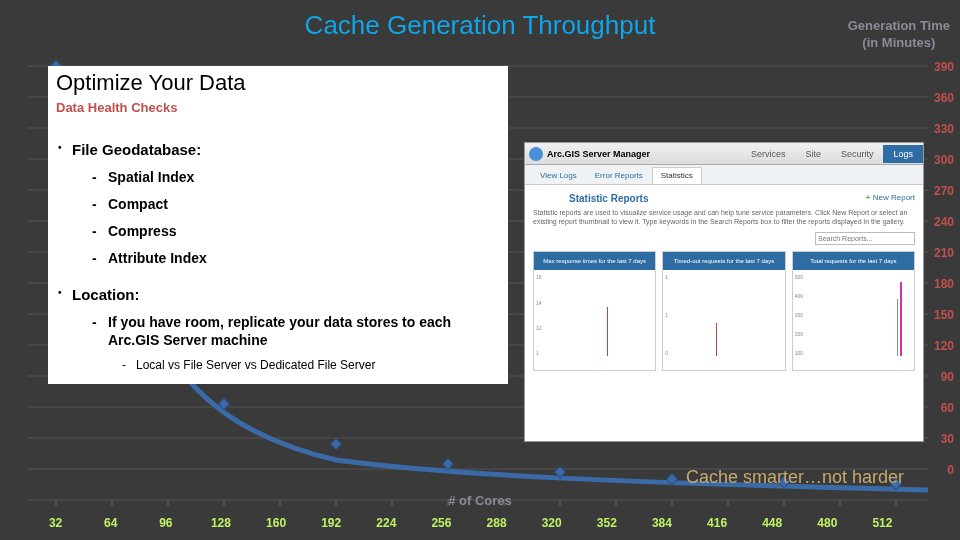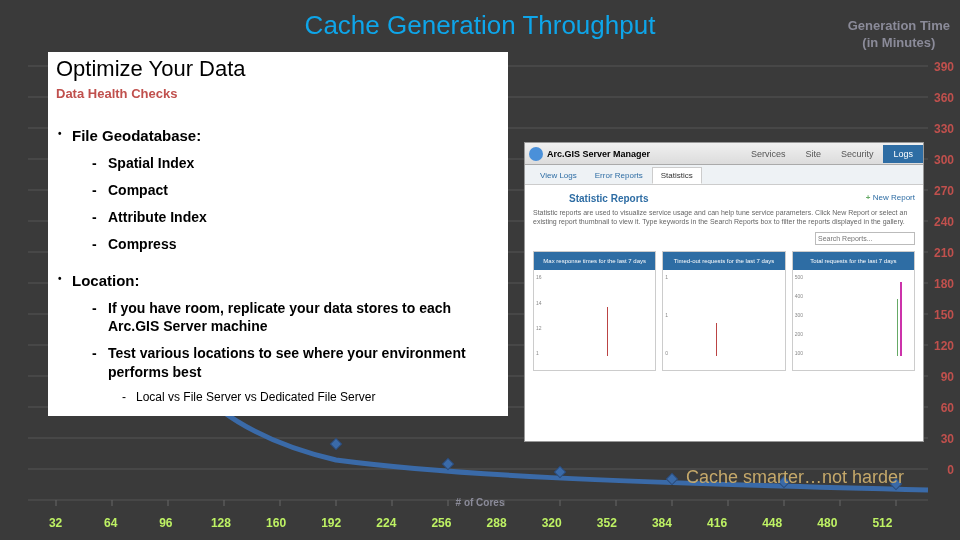--- a/index.html
+++ b/index.html
@@ -70,26 +70,26 @@
     text-align: center;
   }
   .x-axis-title {
     position: absolute;
     bottom: 32px;
     left: 0;
     width: 100%;
     text-align: center;
     color: #8b8b99;
     font-weight: bold;
-    font-size: 10px;
+    font-size: 13px;
     z-index: 2;
   }
   .content-box {
     position: absolute;
-    top: 52px;
+    top: 66px;
     left: 48px;
     width: 460px;
     background: #fff;
     padding: 4px 8px 8px 8px;
     z-index: 3;
   }
   .slide-title {
     font-size: 22px;
     font-weight: 400;
     margin-bottom: 4px;
@@ -423,27 +423,26 @@
     <div>512</div>
 </div>
 
 <div class="content-box">
   <div class="slide-title">Optimize Your Data</div>
   <div class="slide-subtitle">Data Health Checks</div>
 
   <div class="bullet-1">File Geodatabase:</div>
   <div class="bullet-2">Spatial Index</div>
   <div class="bullet-2">Compact</div>
+  <div class="bullet-2">Compress</div>
   <div class="bullet-2">Attribute Index</div>
-  <div class="bullet-2">Compress</div>
 
   <div class="gap"></div>
   <div class="bullet-1">Location:</div>
   <div class="bullet-2">If you have room, replicate your data stores to each Arc.GIS Server machine</div>
-  <div class="bullet-2">Test various locations to see where your environment performs best</div>
   <div class="bullet-3">Local vs File Server vs Dedicated File Server</div>
 </div>
 
 <div class="screenshot">
   <div class="ss-header">
     <div class="ss-logo"></div>
     <div class="ss-header-title">Arc.GIS Server Manager</div>
     <div class="ss-nav">
       <div class="ss-nav-item">Services</div>
       <div class="ss-nav-item">Site</div>

